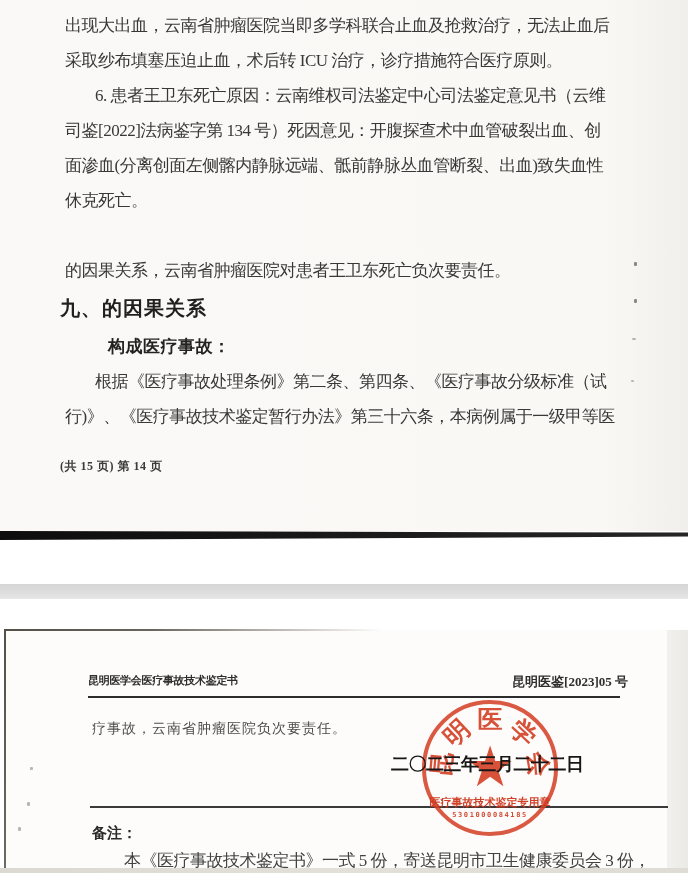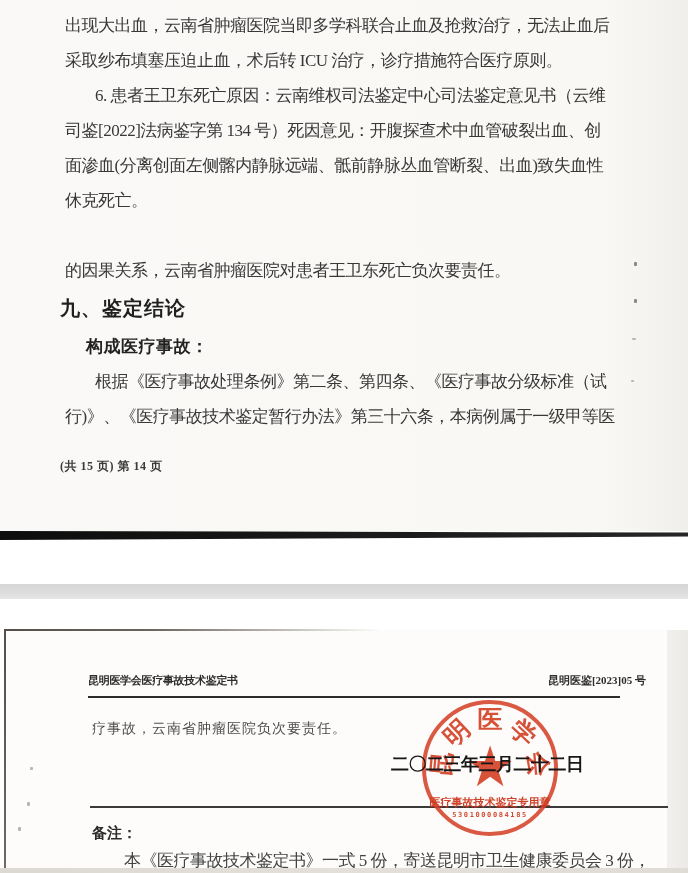--- a/index.html
+++ b/index.html
@@ -16,21 +16,21 @@
   .p1-line{
     position:absolute;left:65px;white-space:nowrap;
     font-size:17px;line-height:20px;color:#383838;letter-spacing:-0.5px;
   }
   .p1-line.indent{left:95px;}
   .p1-heading{
     position:absolute;left:60px;white-space:nowrap;
     font-size:20px;line-height:24px;color:#1f1f1f;font-weight:bold;letter-spacing:1px;
   }
   .p1-sub{
-    position:absolute;left:86px;white-space:nowrap;
+    position:absolute;left:108px;white-space:nowrap;
     font-size:17px;line-height:20px;color:#222;font-weight:bold;letter-spacing:0.5px;text-align:center;
   }
   .p1-footer{
     position:absolute;left:60px;top:458px;white-space:nowrap;
     font-size:12px;color:#3a3a3a;font-weight:bold;letter-spacing:0.5px;
   }
   .scan-bar{
     position:absolute;left:0;top:531px;width:688px;height:9px;
     background:linear-gradient(to right,#0d0d0d 0%,#181818 45%,#262626 100%);
     clip-path:polygon(0 0,100% 18%,100% 62%,0 100%);
@@ -55,22 +55,22 @@
   }
   .p2-left-border{
     position:absolute;left:4px;top:629px;width:2px;height:244px;
     background:linear-gradient(to bottom,#544f47,#6e6a61);
   }
   .p2-header-left{
     position:absolute;left:88px;top:673px;white-space:nowrap;
     font-size:11px;font-weight:bold;color:#2e2e2e;letter-spacing:-0.3px;
   }
   .p2-header-right{
-    position:absolute;right:42px;top:673px;white-space:nowrap;
-    font-size:11px;font-weight:600;color:#2e2e2e;
+    position:absolute;right:60px;top:673px;white-space:nowrap;
+    font-size:13px;font-weight:600;color:#2e2e2e;
   }
   .p2-header-rule{
     position:absolute;left:88px;top:696px;width:532px;height:2px;background:#2c2c2c;
   }
   .p2-body{
     position:absolute;left:92px;top:720px;white-space:nowrap;
     font-size:14px;color:#4c4c4c;letter-spacing:1px;
   }
   .p2-date{
     position:absolute;left:391px;top:752px;white-space:nowrap;
@@ -128,21 +128,21 @@
 
   <div class="page1">
     <div class="p1-line" style="top:16px">出现大出血，云南省肿瘤医院当即多学科联合止血及抢救治疗，无法止血后</div>
     <div class="p1-line" style="top:51px">采取纱布填塞压迫止血，术后转 ICU 治疗，诊疗措施符合医疗原则。</div>
     <div class="p1-line indent" style="top:86px">6. 患者王卫东死亡原因：云南维权司法鉴定中心司法鉴定意见书（云维</div>
     <div class="p1-line" style="top:121px">司鉴[2022]法病鉴字第 134 号）死因意见：开腹探查术中血管破裂出血、创</div>
     <div class="p1-line" style="top:156px">面渗血(分离创面左侧髂内静脉远端、骶前静脉丛血管断裂、出血)致失血性</div>
     <div class="p1-line" style="top:191px">休克死亡。</div>
     <div class="p1-line" style="top:261px">的因果关系，云南省肿瘤医院对患者王卫东死亡负次要责任。</div>
 
-    <div class="p1-heading" style="top:296px">九、鉴定结论</div>
+    <div class="p1-heading" style="top:296px">九、的因果关系</div>
     <div class="p1-sub" style="top:337px">构成医疗事故：</div>
 
     <div class="p1-line indent" style="top:372px">根据《医疗事故处理条例》第二条、第四条、《医疗事故分级标准（试</div>
     <div class="p1-line" style="top:407px">行)》、《医疗事故技术鉴定暂行办法》第三十六条，本病例属于一级甲等医</div>
 
     <div class="p1-footer">(共 15 页) 第 14 页</div>
 
     <div class="speck" style="left:634px;top:262px;width:3px;height:4px;"></div>
     <div class="speck" style="left:634px;top:299px;width:3px;height:4px;"></div>
     <div class="speck faint" style="left:632px;top:338px;width:4px;height:2px;"></div>

